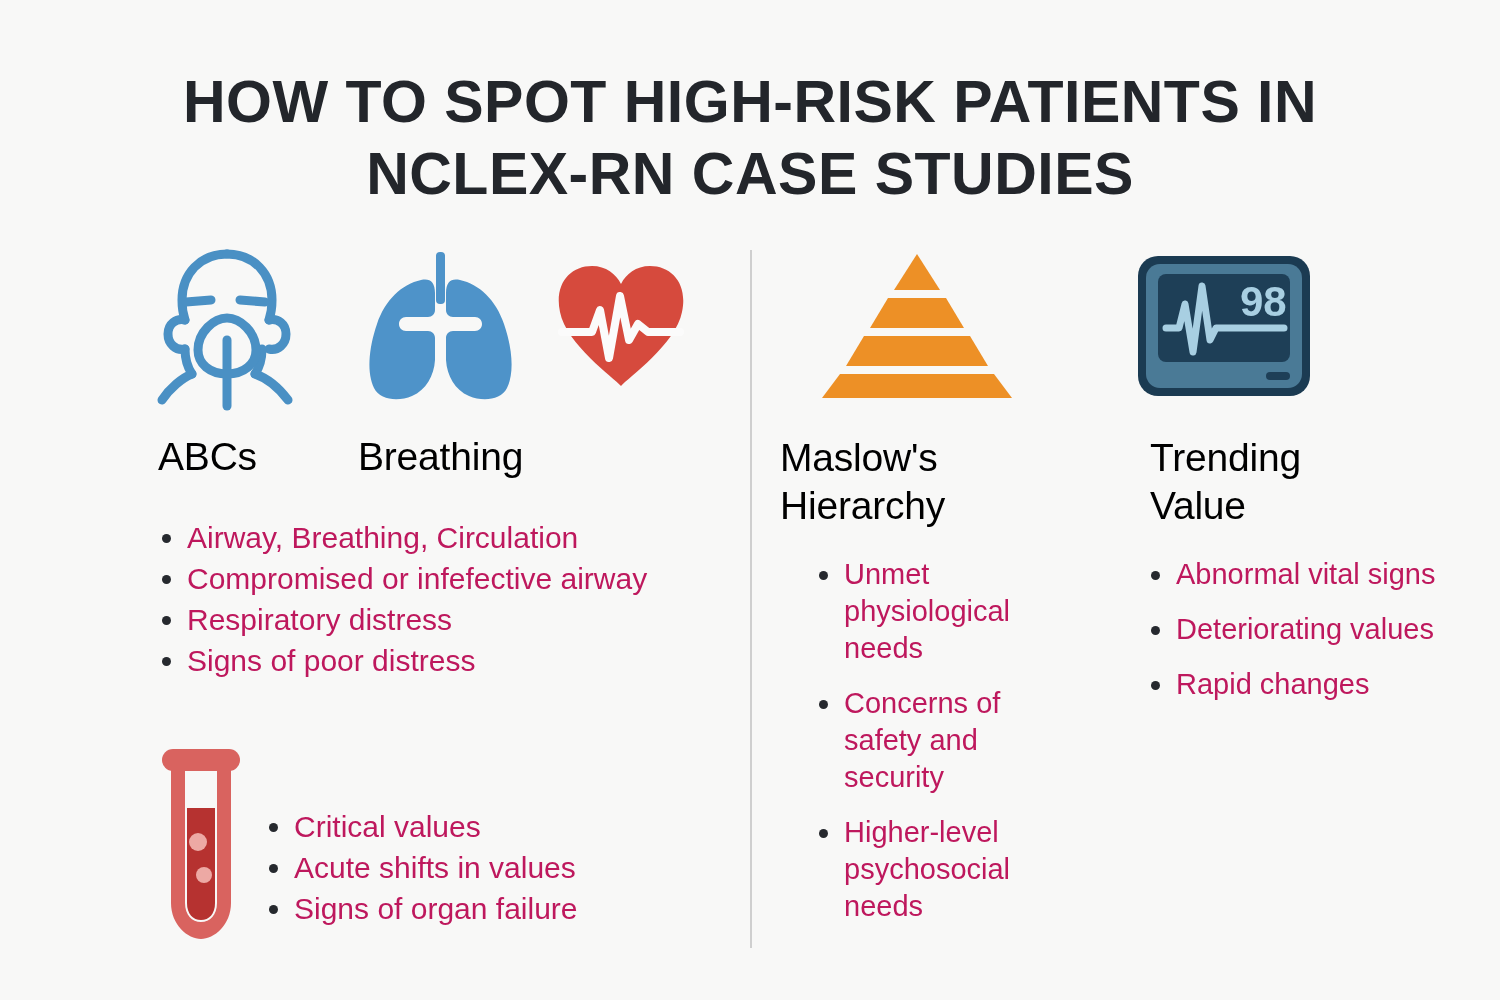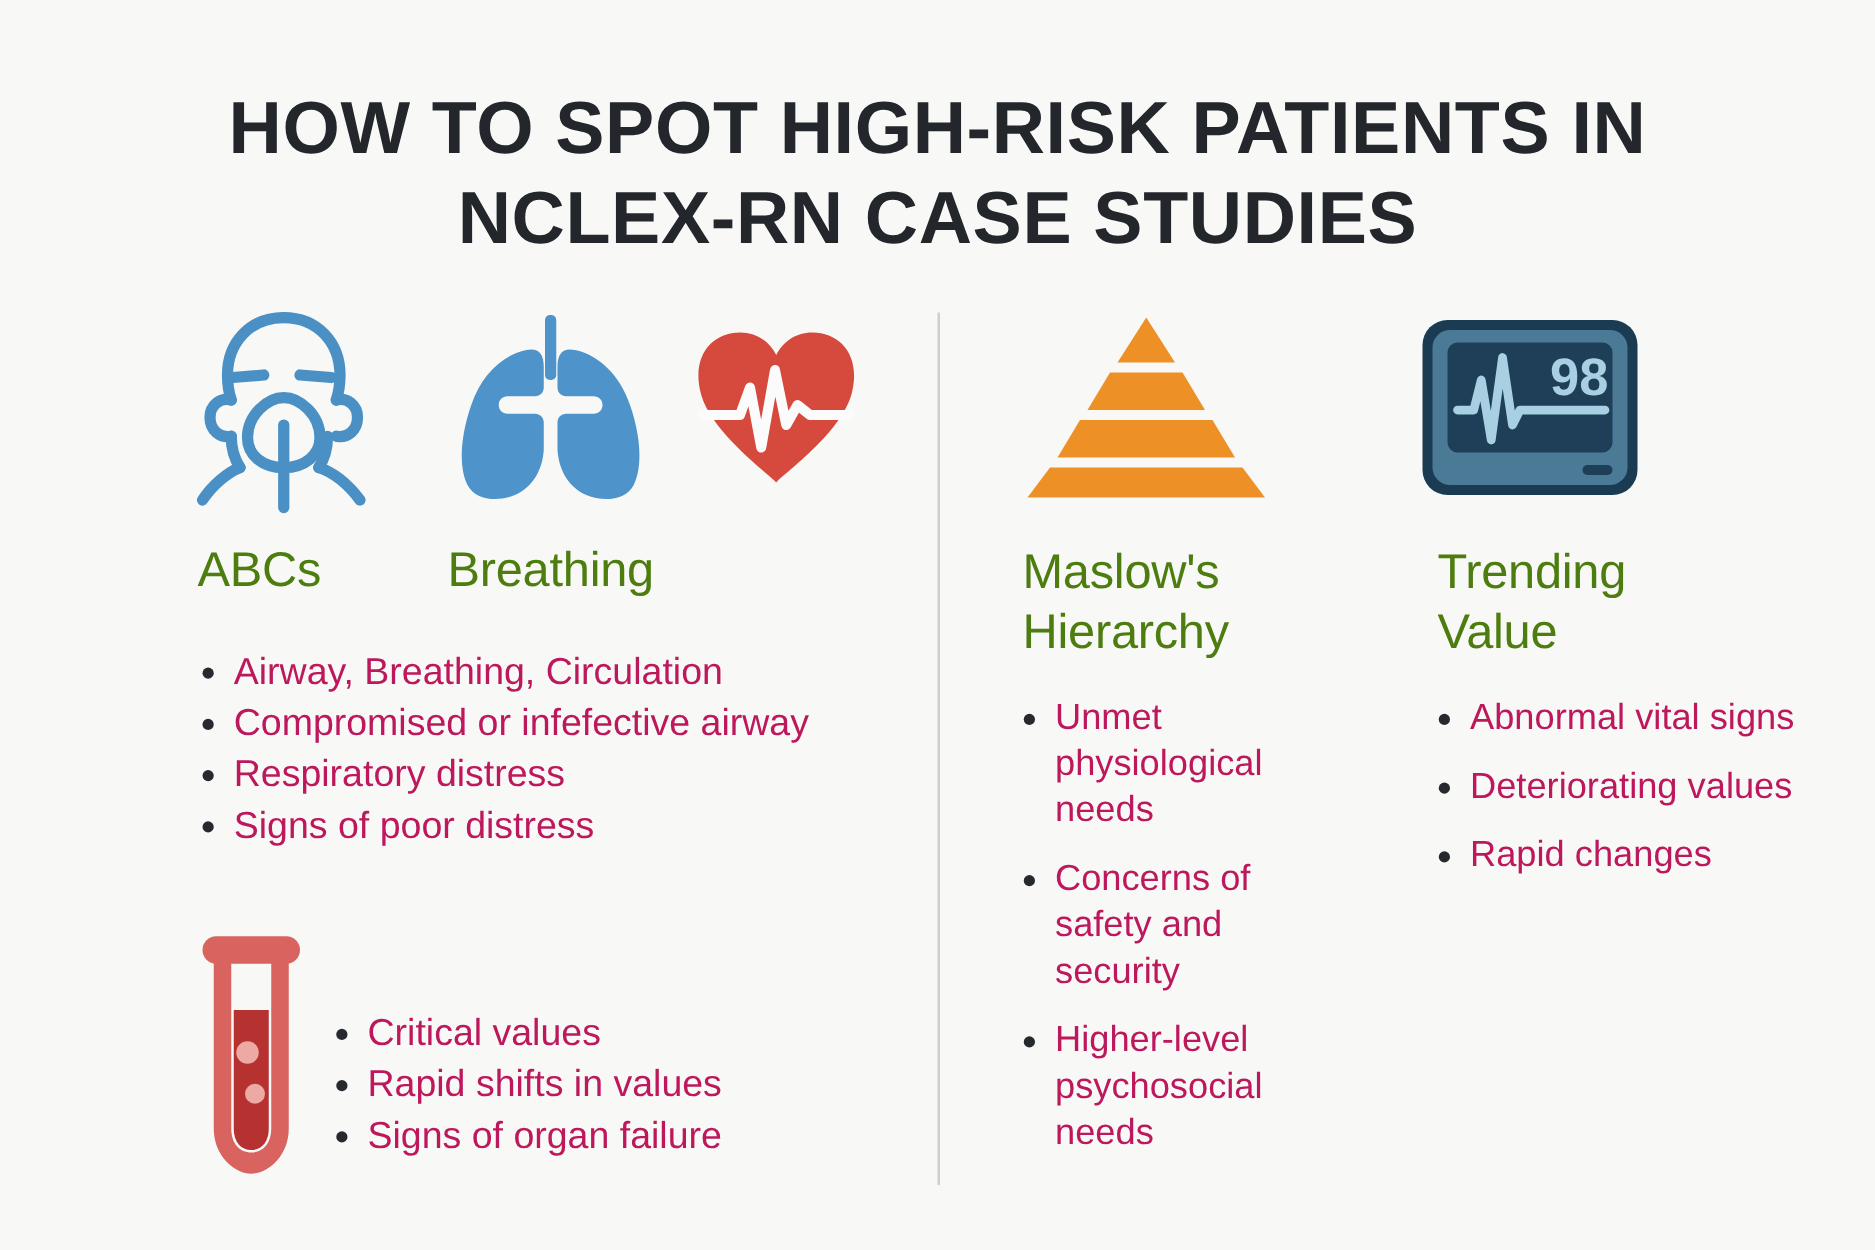--- a/index.html
+++ b/index.html
@@ -44,21 +44,21 @@
     height: 698px;
     background: #cfcfcf;
   }
 
   
   .icon-box { position: absolute; }
   .icon-box svg { display: block; width: 100%; height: 100%; }
 
   .heading {
     position: absolute;
-    color: #4d7c0f;
+    color: #000000;
     font-weight: 400;
     font-size: 39px;
     line-height: 48px;
     letter-spacing: -0.2px;
     white-space: pre-line;
   }
 
   .heading.bold { font-weight: 700; font-size: 38px; }
 
   ul.bullets {
@@ -94,21 +94,21 @@
   #icon-heart     { left: 556px; top: 262px; width: 130px; height: 126px; }
   #head-abcs      { left: 158px; top: 433px; width: 240px; }
   #head-breathing { left: 358px; top: 433px; width: 300px; }
   #list-abc       { left: 155px; top: 519px; width: 640px; }
 
   #icon-tube      { left: 158px; top: 745px; width: 86px; height: 200px; }
   #head-lab       { left: 266px; top: 772px; width: 430px; }
   #list-lab       { left: 262px; top: 808px; width: 460px; }
 
   #icon-pyramid   { left: 818px; top: 252px; width: 198px; height: 148px; }
-  #head-maslow    { left: 818px; top: 434px; width: 260px; }
+  #head-maslow    { left: 780px; top: 434px; width: 260px; }
   #list-maslow    { left: 812px; top: 556px; width: 262px; }
 
   #icon-monitor   { left: 1136px; top: 254px; width: 176px; height: 144px; }
   #head-vitals    { left: 1150px; top: 434px; width: 260px; }
   #list-vitals    { left: 1144px; top: 556px; width: 300px; }
 </style>
 </head>
 <body>
 
 <div id="canvas">
@@ -177,21 +177,21 @@
                L59 22 L59 158 C59 170 52 177 43 177 C34 177 27 170 27 158 L27 22 Z" fill="#d9635f"></path>
       <path d="M29 63 L57 63 L57 158 C57 169 51 175 43 175 C35 175 29 169 29 158 Z" fill="#b63230"></path>
       <circle cx="40" cy="97" r="9" fill="#eda9a4"></circle>
       <circle cx="46" cy="130" r="8" fill="#eda9a4"></circle>
     </svg>
   </div>
 
 
   <ul class="bullets" id="list-lab">
     <li>Critical values</li>
-    <li>Rapid shifts in values</li>
+    <li>Acute shifts in values</li>
     <li>Signs of organ failure</li>
   </ul>
 
   <div class="icon-box" id="icon-pyramid">
     <svg viewBox="0 0 198 148">
       <g fill="#ed9026">
         <path d="M99 2 L122 38 L76 38 Z"></path>
         <path d="M70 46 L128 46 L146 76 L52 76 Z"></path>
         <path d="M46 84 L152 84 L170 114 L28 114 Z"></path>
         <path d="M22 122 L176 122 L194 146 L4 146 Z"></path>

